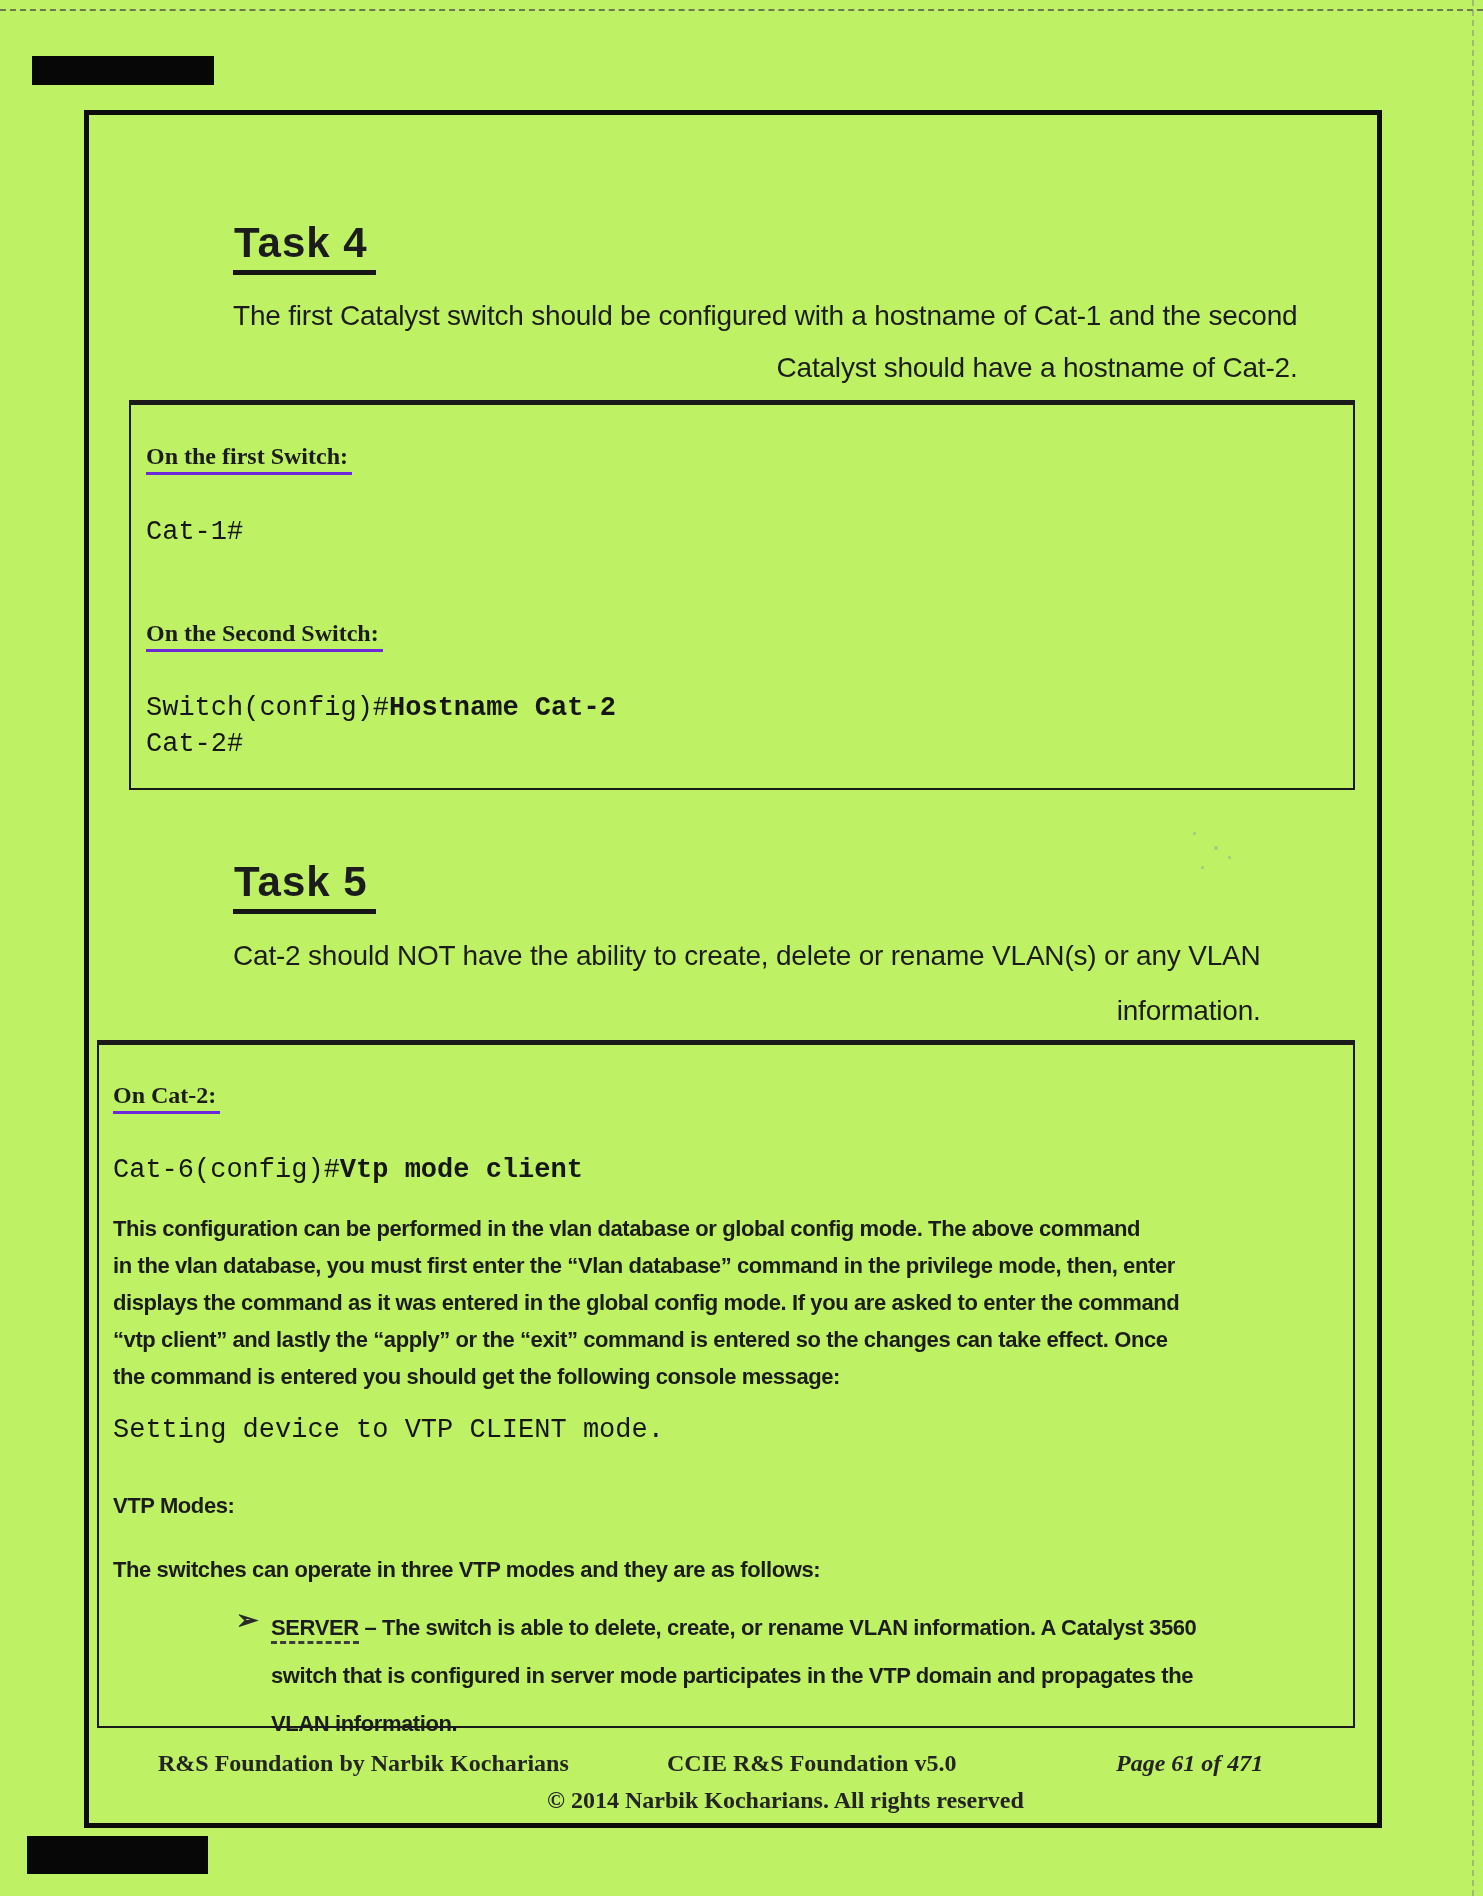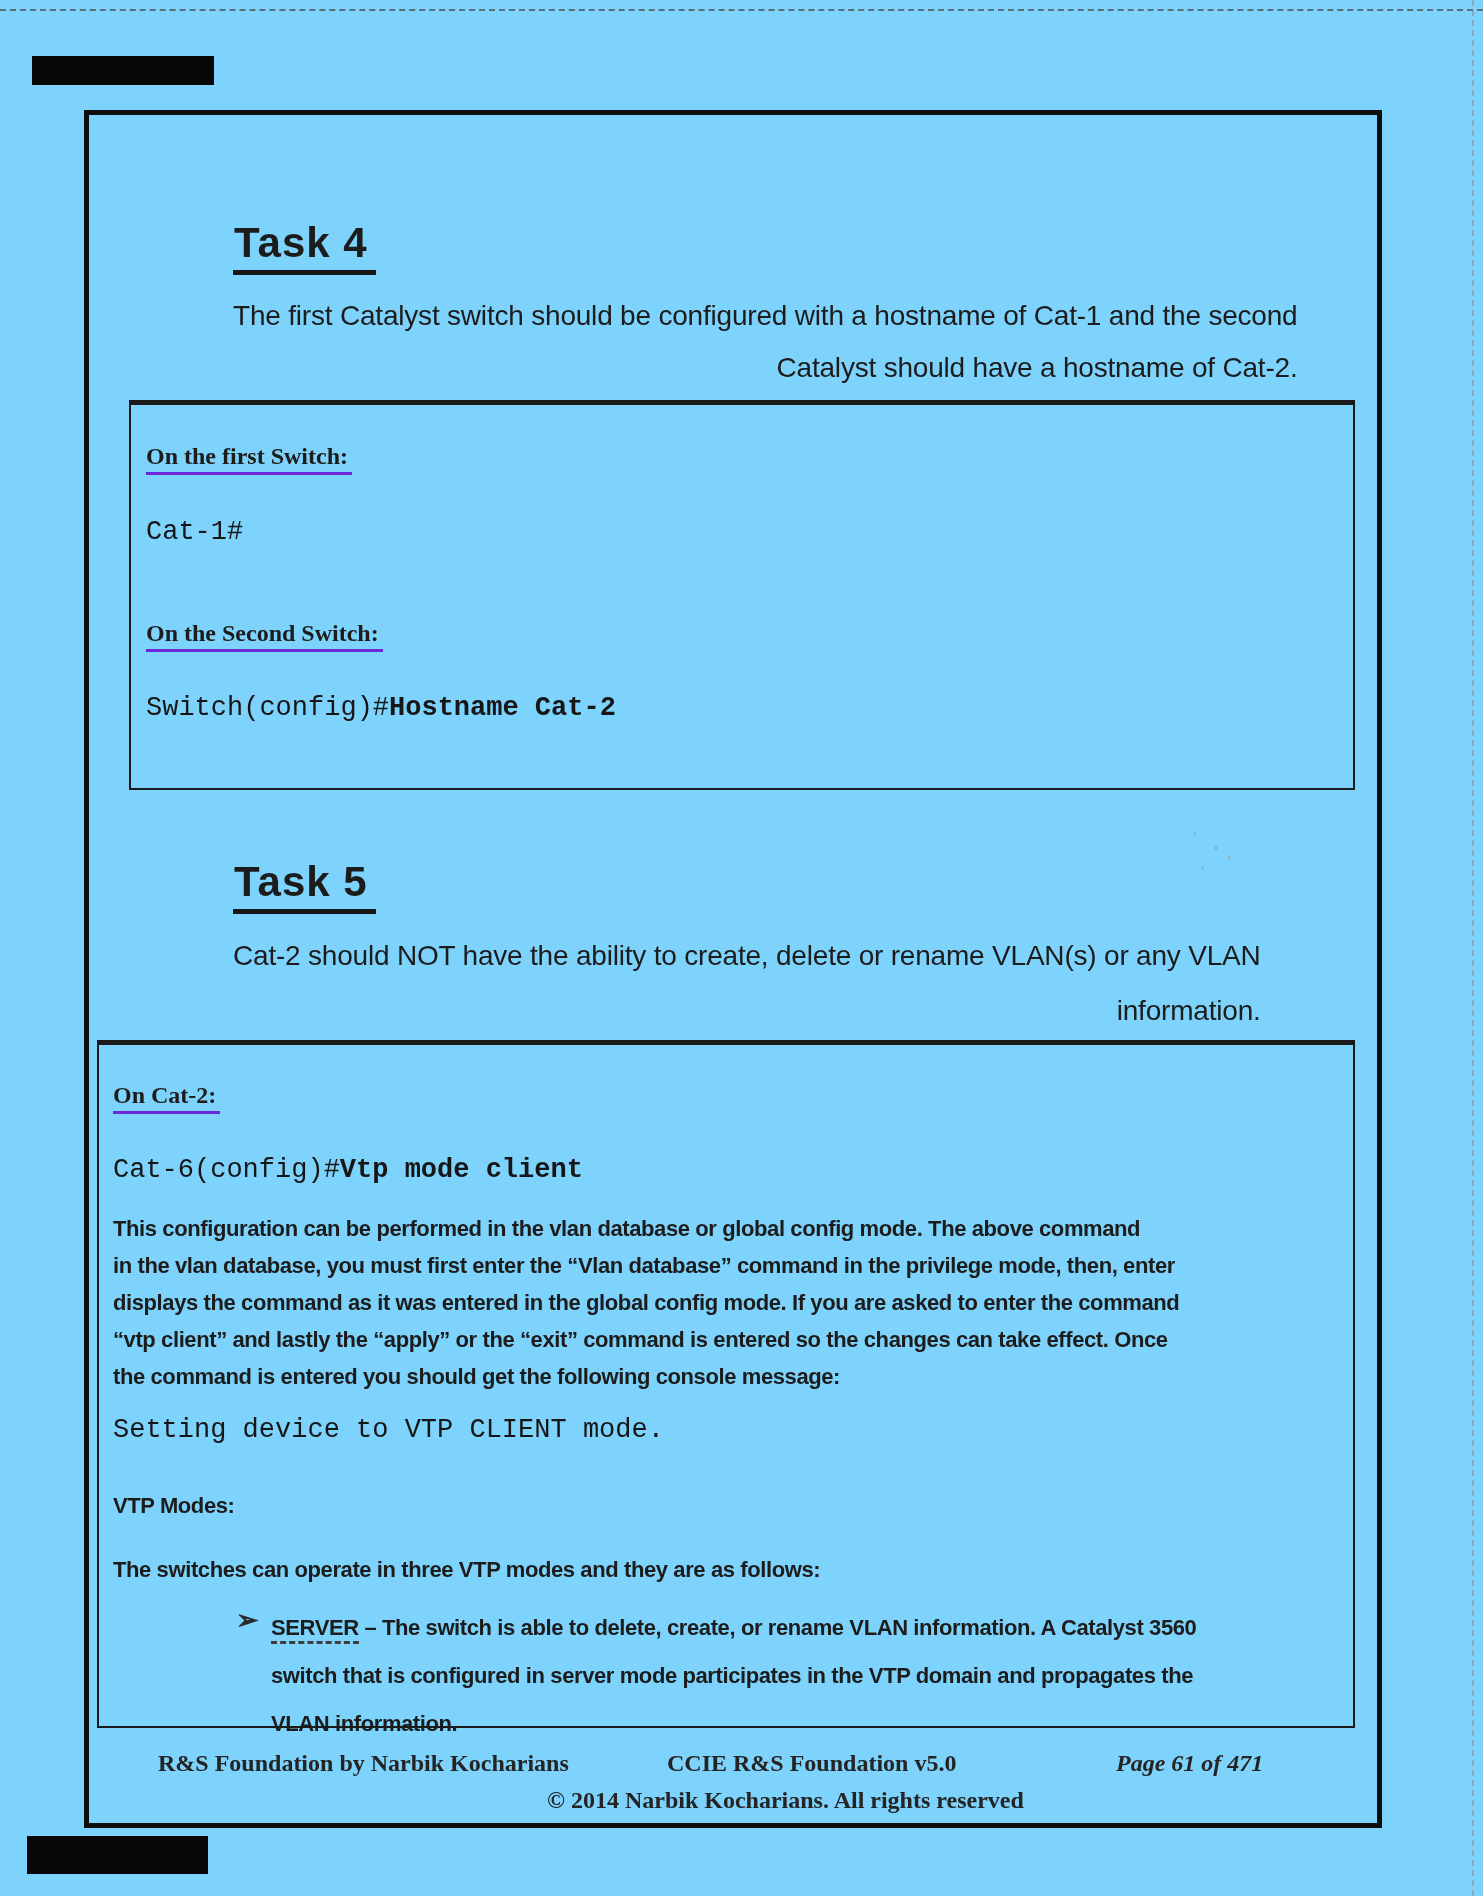--- a/index.html
+++ b/index.html
@@ -1,18 +1,18 @@
 <!DOCTYPE html>
 <html><head>
 <meta charset="utf-8">
 <style>
   html,body { margin:0; padding:0; background:#e9e9e9; }
   .screen {
     position:relative; width:1483px; height:1896px;
-    background:#7dd3fc; overflow:hidden;
+    background:#bef264; overflow:hidden;
     font-family:"Liberation Sans", sans-serif; color:#1c1c1c;
   }
   
   .scan-topline { position:absolute; top:9px; left:0; width:1483px; height:0;
     border-top:2px dashed #474747; opacity:.7; }
   .scan-rightline { position:absolute; top:0; left:1472px; height:1896px; width:0;
     border-left:2px dashed #8a8a8a; opacity:.55; }
   .redact { position:absolute; background:#070707; }
   .redact.top { left:32px; top:56px; width:182px; height:29px; }
   .redact.bottom { left:27px; top:1836px; width:181px; height:38px; }
@@ -83,20 +83,21 @@
   <div class="abs code" style="left:146px; top:514px;">
     <div>Cat-1#</div>
   </div>
   <div class="abs" style="left:146px; top:620px;">
     <span class="serif-heading">On the Second Switch:</span>
   </div>
   <div class="abs code" style="left:146px; top:690px;">
     <div>
       <span>Switch(config)#</span><span class="b">Hostname Cat-2</span>
     </div>
+    <div>Cat-2#</div>
   </div>
 
   <div class="abs" style="left:233px; top:858px;">
     <span class="task-heading">Task 5</span>
   </div>
   <div class="abs body-par" style="left:233px; top:928px; line-height:55px;">
     <div>Cat-2 should NOT have the ability to create, delete or rename VLAN(s) or any VLAN</div>
     <div>information.</div>
   </div>
 

